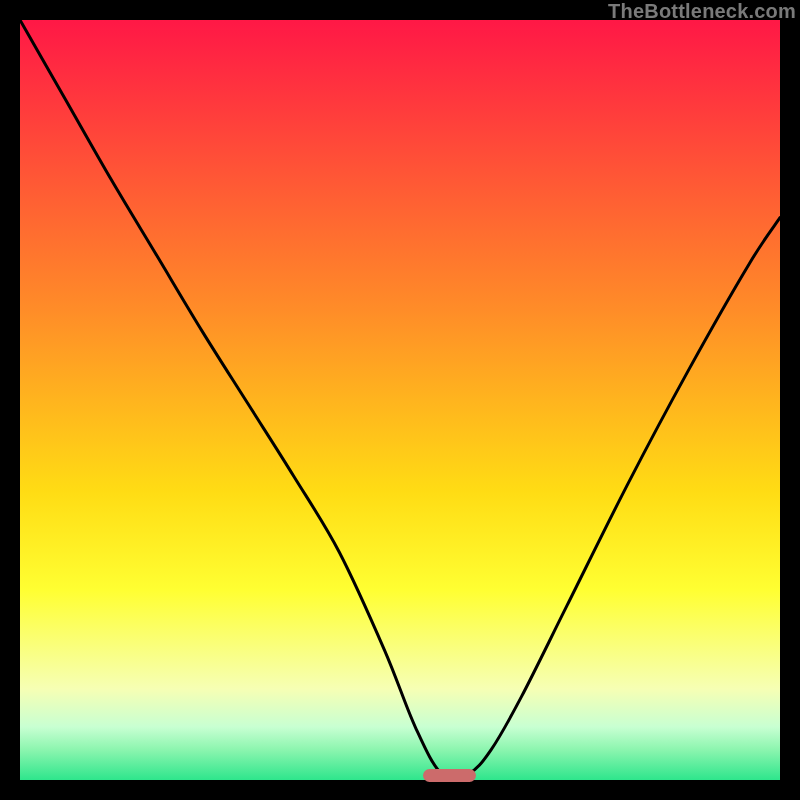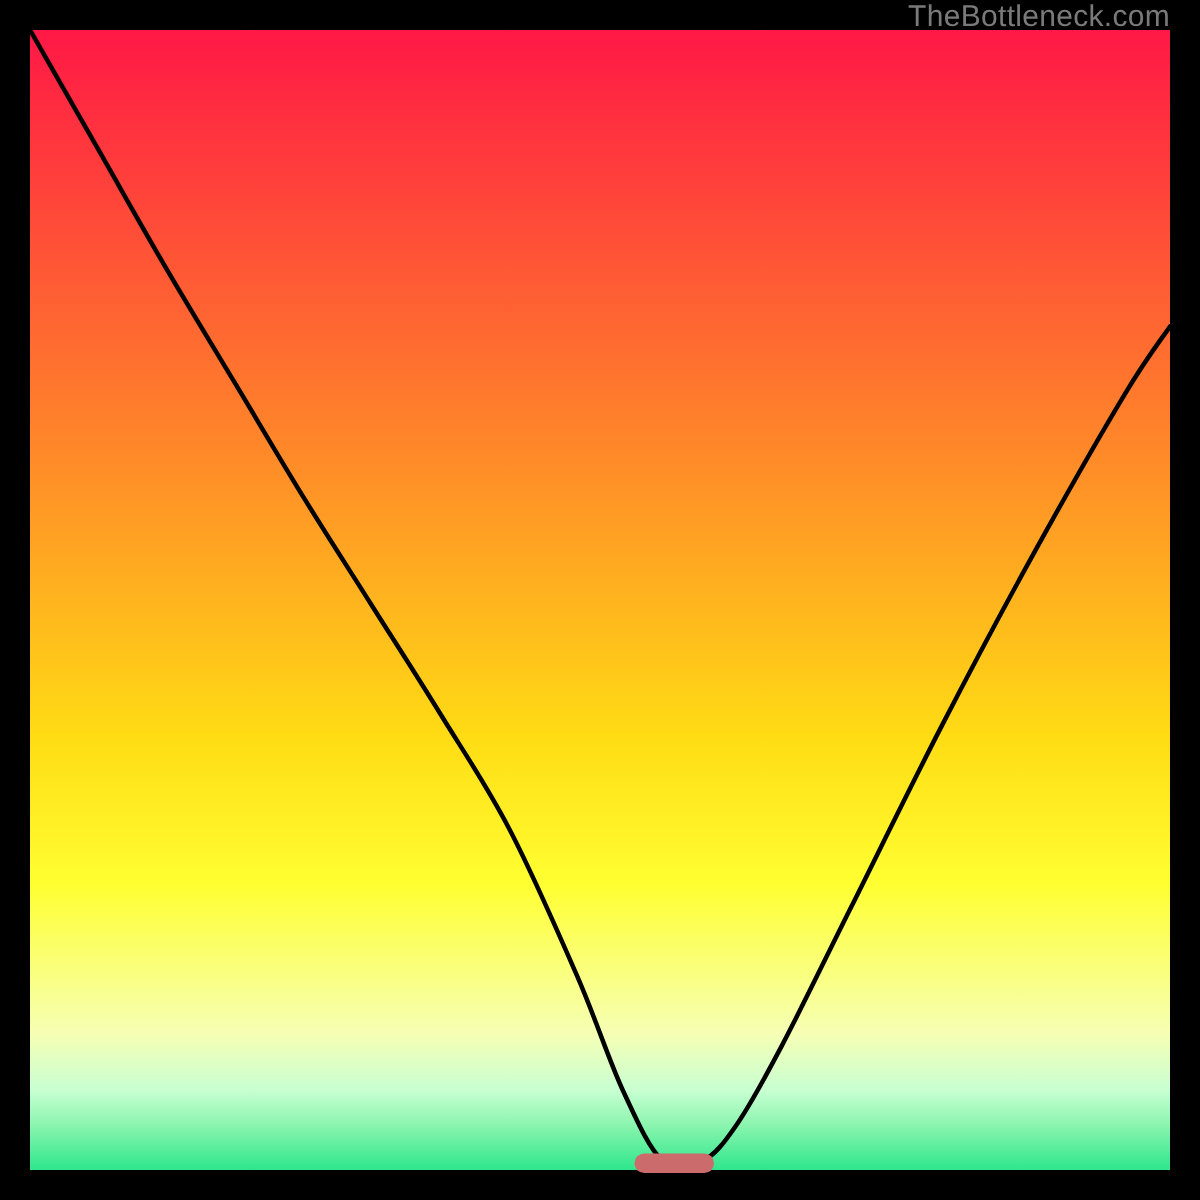--- a/index.html
+++ b/index.html
@@ -44,24 +44,24 @@
     pointer-events: none;
   }
   .marker {
     position: absolute;
     background: #cc6b6b;
     border-radius: 10px;
   }
   .watermark {
     position: absolute;
     top: 0px;
-    right: 20px;
+    right: 4px;
     font-family: Arial, Helvetica, sans-serif;
     font-size: 20px;
-    font-weight: normal;
+    font-weight: bold;
     color: #7a7a7a;
     letter-spacing: 0.2px;
   }
 </style>
 </head>
 <body>
 
 <div class="chart-container">
   <div class="watermark">TheBottleneck.com</div>
   <div class="plot-area">

